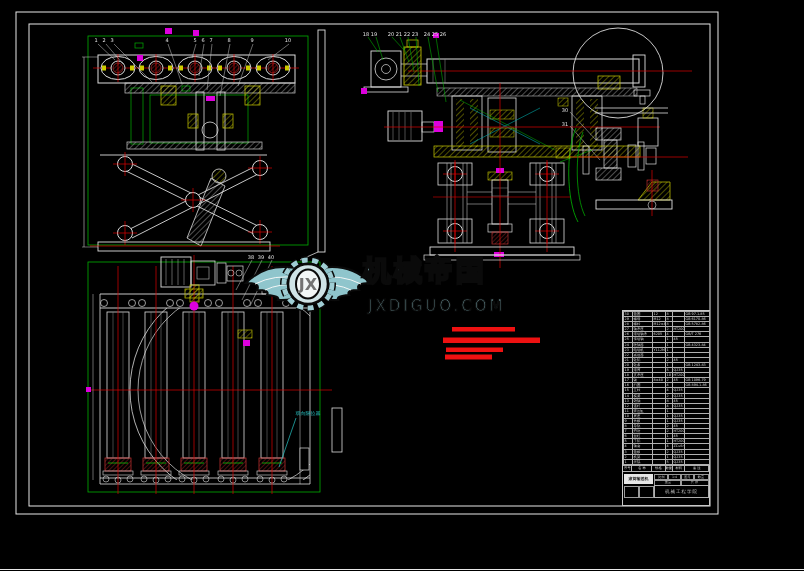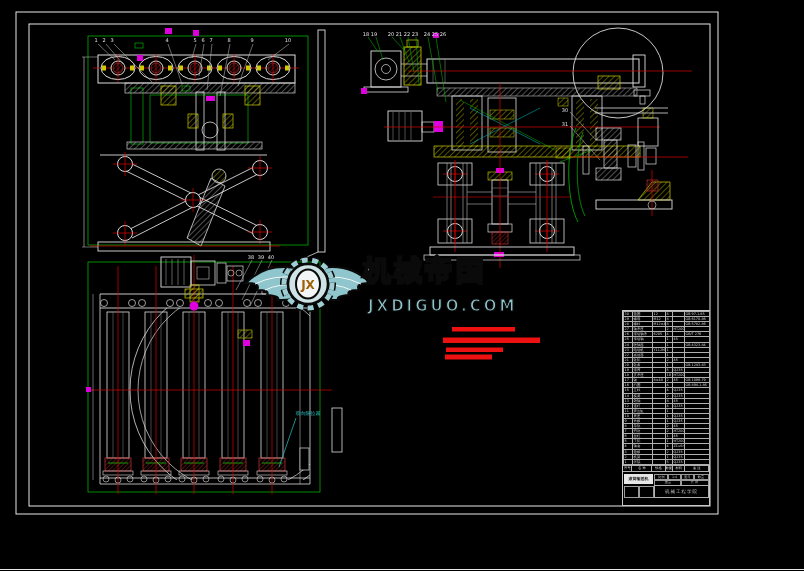--- a/index.html
+++ b/index.html
@@ -4,21 +4,21 @@
 <style>
   html,body{margin:0;padding:0;background:#000;}
   body{width:804px;height:571px;overflow:hidden;font-family:"DejaVu Sans",sans-serif;}
   #stage{position:relative;width:804px;height:571px;background:#000;}
   svg{position:absolute;left:0;top:0;}
   .balloon{position:absolute;font-size:5px;color:#e2e2e2;line-height:1;transform:translate(-50%,-50%);white-space:nowrap;}
   #callout{position:absolute;left:308px;top:413px;font-size:5px;color:#27c7c7;transform:translate(-50%,-50%);white-space:nowrap;}
   
   #brand{position:absolute;left:363px;top:252px;width:200px;font-size:28px;font-weight:bold;color:#8fc5cc;
          letter-spacing:3px;-webkit-text-stroke:2.5px #0a0a0a;text-shadow:0 0 2px #000,1px 1px 0 #000,-1px -1px 0 #000;white-space:nowrap;}
-  #brandsub{position:absolute;left:368px;top:297px;font-size:15px;font-weight:bold;color:#8fc5cc;
+  #brandsub{position:absolute;left:368px;top:297px;font-size:15px;font-weight:normal;color:#8fc5cc;
          letter-spacing:3px;-webkit-text-stroke:1.2px #0a0a0a;text-shadow:0 0 1px #000,1px 1px 0 #000;white-space:nowrap;}
   #jx-mono{font-weight:bold;}
   
   #bom{position:absolute;left:622px;top:310px;width:88px;height:196px;border:1px solid #c8c8c8;box-sizing:border-box;background:#000;}
   #bom table{border-collapse:collapse;table-layout:fixed;width:100%;}
   #bom td{border:0.5px solid #b0b0b0;font-size:3.4px;line-height:4.1px;height:4.1px;color:#d8d8d8;padding:0 0.5px;overflow:hidden;white-space:nowrap;}
   .bom-head{display:flex;border-top:0.5px solid #b0b0b0;}
   .bom-head span{font-size:3.3px;color:#d8d8d8;border-right:0.5px solid #b0b0b0;text-align:center;height:5px;line-height:5px;overflow:hidden;}
   .w1{width:9px}.w2{width:20px}.w3{width:13px}.w4{width:7px}.w5{width:12px}.w6{width:24px}
   .tblock{position:relative;height:26px;border-top:0.5px solid #b0b0b0;}
@@ -331,21 +331,21 @@
   <g fill="#ee1111">
     <rect x="452" y="327" width="63" height="4.5"></rect>
     <rect x="443" y="337.5" width="97" height="5.5"></rect>
     <rect x="446" y="347.5" width="57" height="4.5"></rect>
     <rect x="445" y="354.5" width="47" height="5"></rect>
   </g>
 </svg>
 
 <div id="brand">机械帝国</div>
 <div id="brandsub">JXDIGUO.COM</div>
-<div id="jx-mono" class="balloon" style="left:308px;top:285px;font-size:12px;color:#a16207;">JX</div>
+<div id="jx-mono" class="balloon" style="left:308px;top:285px;font-size:16px;color:#737373;">JX</div>
 
 <span id="callout">双向限位器</span>
 
 <div id="balloon-layer">
       <span class="balloon" style="left: 96px; top: 40px;">1</span>
       <span class="balloon" style="left: 104px; top: 40px;">2</span>
       <span class="balloon" style="left: 112px; top: 40px;">3</span>
       <span class="balloon" style="left: 167px; top: 40px;">4</span>
       <span class="balloon" style="left: 195px; top: 40px;">5</span>
       <span class="balloon" style="left: 203px; top: 40px;">6</span>

